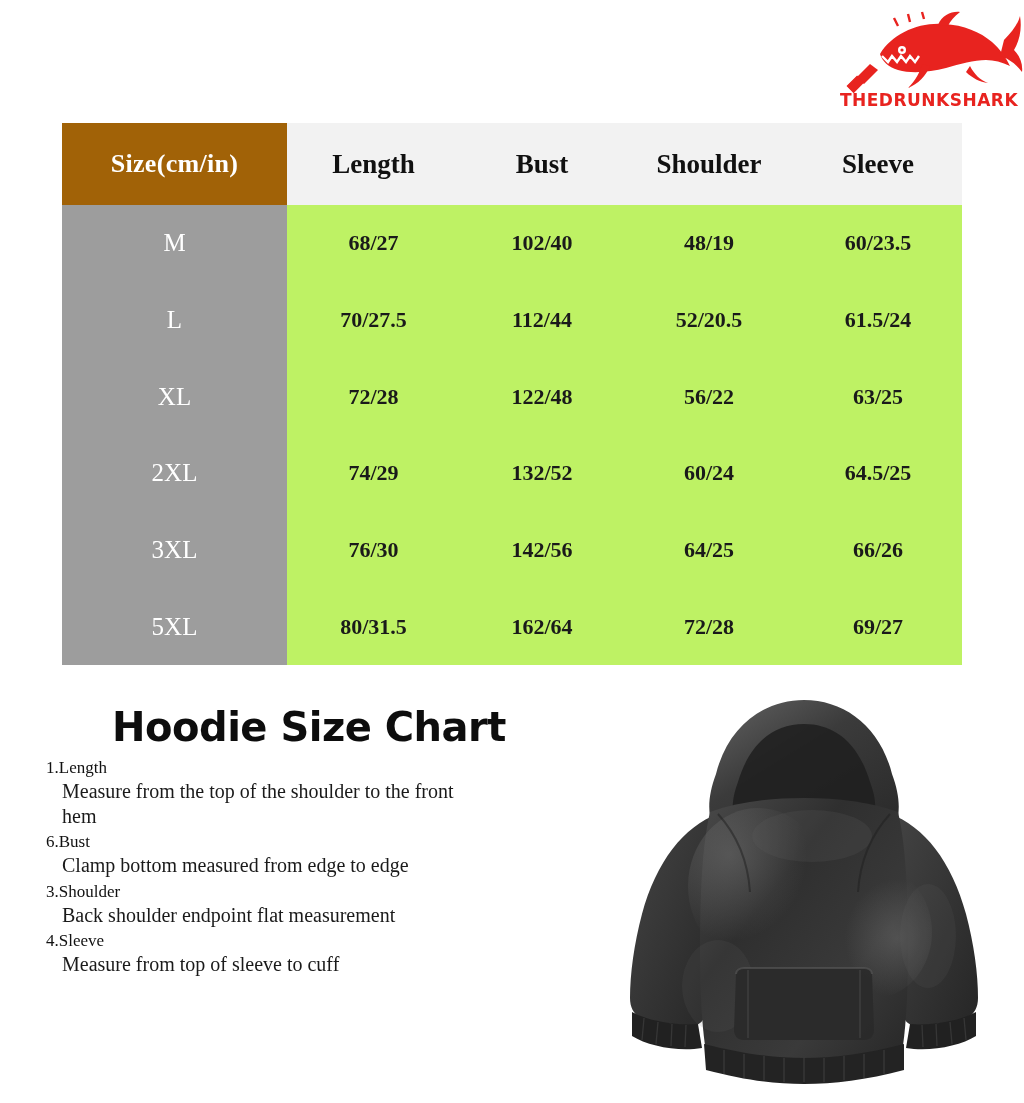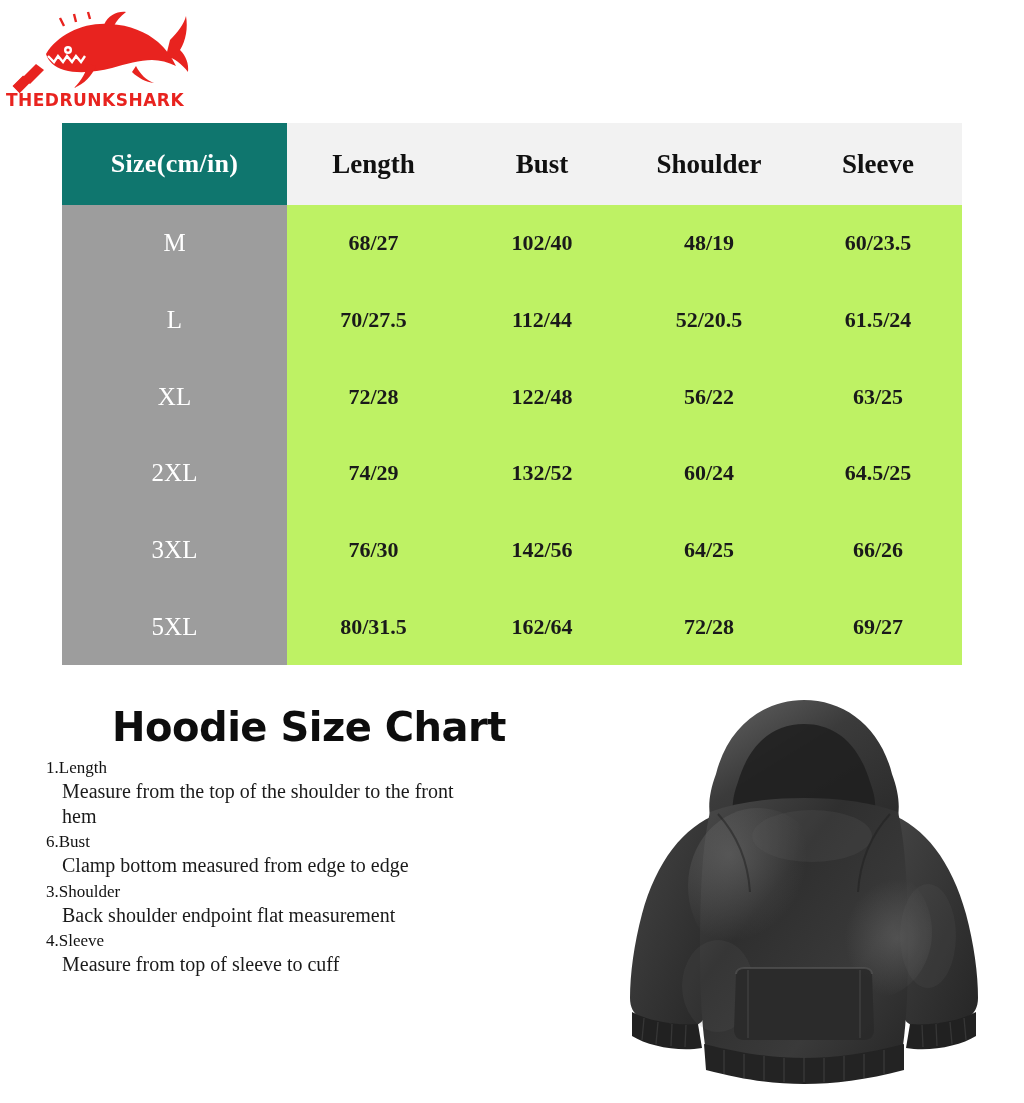--- a/index.html
+++ b/index.html
@@ -17,21 +17,21 @@
 
   
   .logo-wrap {
     position: absolute;
     left: 0;
     top: 8px;
     width: 1024px;
     height: 108px;
     display: flex;
     align-items: center;
-    justify-content: flex-start;
+    justify-content: flex-end;
   }
   .logo-inner {
     position: relative;
     width: 190px;
     height: 104px;
   }
   .logo-svg { display: block; }
   .logo-word {
     position: absolute;
     left: 0;
@@ -65,21 +65,21 @@
   .size-table col.c2 { width: 164px; }
   .size-table col.c3 { width: 170px; }
   .size-table col.c4 { width: 168px; }
 
   .size-table th, .size-table td {
     text-align: center;
     vertical-align: middle;
     padding: 0;
   }
   .hdr-label {
-    background: #0f766e;
+    background: #a16207;
     color: #ffffff;
     font-size: 26px;
     font-weight: bold;
     letter-spacing: 0.3px;
   }
   .hdr {
     background: #f2f2f2;
     color: #111111;
     font-size: 27px;
     font-weight: bold;

